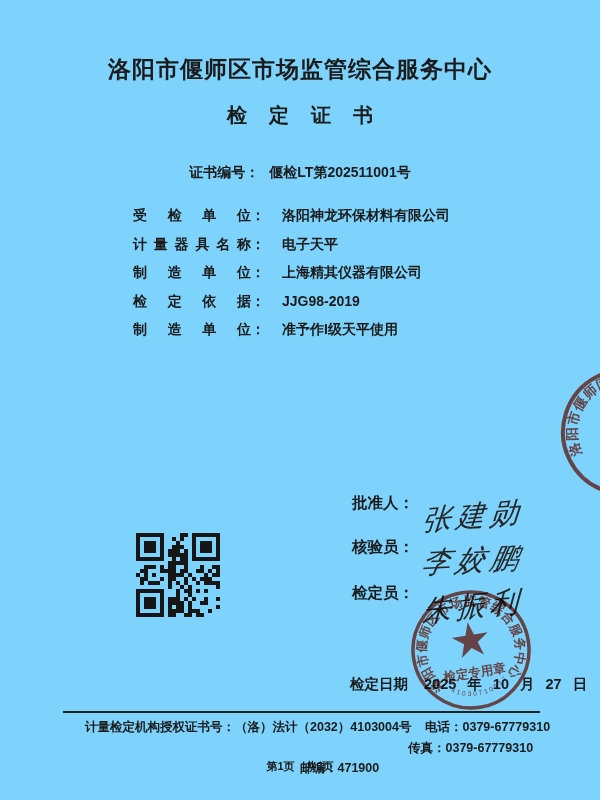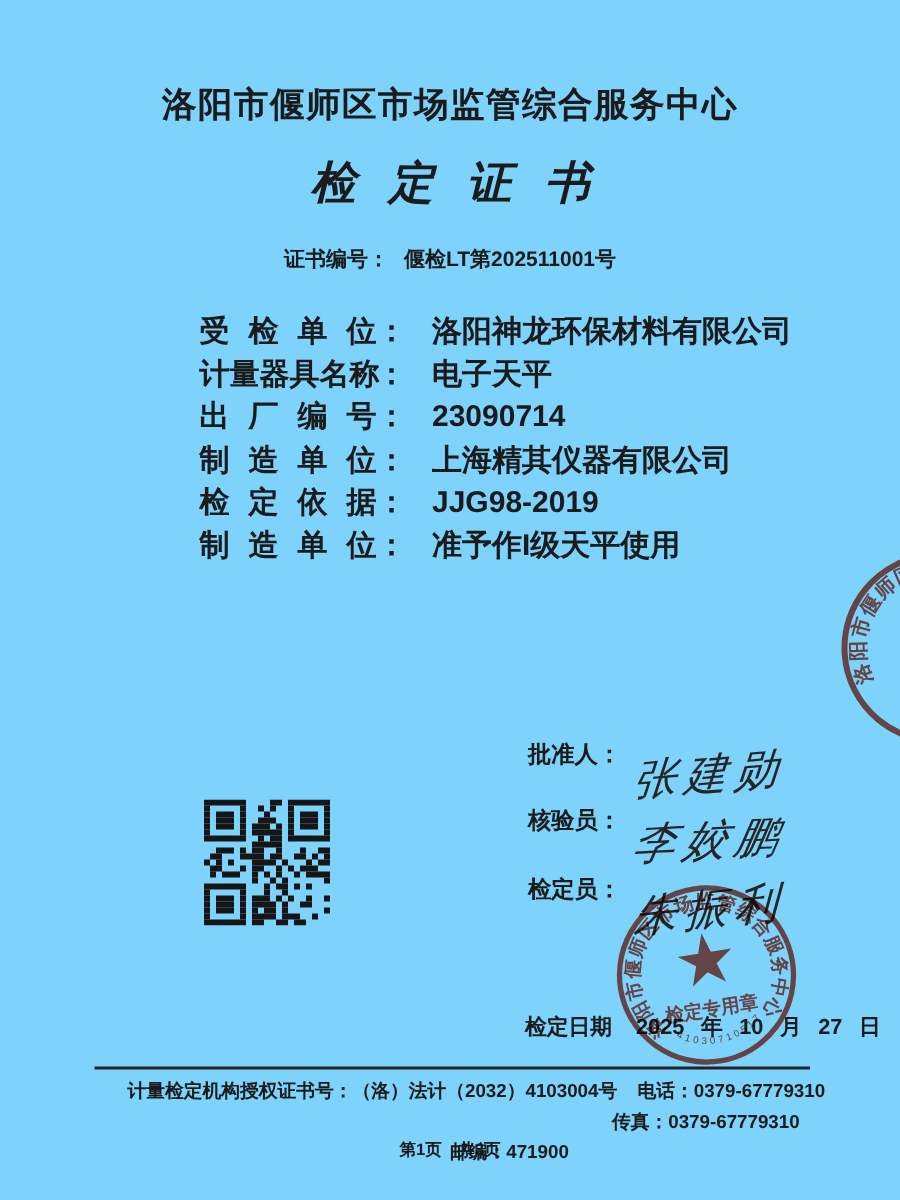--- a/index.html
+++ b/index.html
@@ -6,29 +6,29 @@
   .page{
     position:relative;width:600px;height:800px;background:#7dd3fc;overflow:hidden;
     font-family:"Liberation Sans","DejaVu Sans",sans-serif;color:#1b1b1b;
   }
   .org-title{
     position:absolute;top:54px;left:0;width:100%;text-align:center;
     font-size:23px;font-weight:bold;letter-spacing:1px;
   }
   .doc-title{
     position:absolute;top:102px;left:0;width:100%;text-align:center;
-    font-size:30px;font-weight:bold;letter-spacing:22px;text-indent:22px;font-style:italic;
+    font-size:20px;font-weight:bold;letter-spacing:22px;text-indent:22px;
   }
   .cert-line{
     position:absolute;top:164px;left:0;width:100%;text-align:center;
     font-size:14px;font-weight:bold;
   }
   .cert-line .val{margin-left:10px;}
   .fields{position:absolute;top:207px;left:133px;width:430px;}
-  .field-row{height:28.6px;font-size:20px;font-weight:bold;white-space:nowrap;}
+  .field-row{height:28.6px;font-size:14px;font-weight:bold;white-space:nowrap;}
   .field-label{
     display:inline-block;width:118px;text-align:justify;text-align-last:justify;
     vertical-align:top;
   }
   .field-colon{display:inline-block;}
   .field-value{margin-left:17px;}
   .sig-row{position:absolute;white-space:nowrap;}
   .sig-row .sig-label{font-size:15.5px;font-weight:bold;vertical-align:18px;}
   .sig-name{
     display:inline-block;font-size:29px;color:#262626;margin-left:8px;
@@ -59,23 +59,20 @@
   <div class="cert-line">
     <span>证书编号：</span><span class="val">偃检LT第202511001号</span>
   </div>
 
   <div class="fields">
     <div class="field-row">
       <span class="field-label">受检单位</span><span class="field-colon">：</span><span class="field-value">洛阳神龙环保材料有限公司</span>
     </div>
     <div class="field-row">
       <span class="field-label">计量器具名称</span><span class="field-colon">：</span><span class="field-value">电子天平</span>
-    </div>
-    <div class="field-row">
-      <span class="field-label">出厂编号</span><span class="field-colon">：</span><span class="field-value">23090714</span>
     </div>
     <div class="field-row">
       <span class="field-label">制造单位</span><span class="field-colon">：</span><span class="field-value">上海精其仪器有限公司</span>
     </div>
     <div class="field-row">
       <span class="field-label">检定依据</span><span class="field-colon">：</span><span class="field-value">JJG98-2019</span>
     </div>
     <div class="field-row">
       <span class="field-label">制造单位</span><span class="field-colon">：</span><span class="field-value">准予作I级天平使用</span>
     </div>

